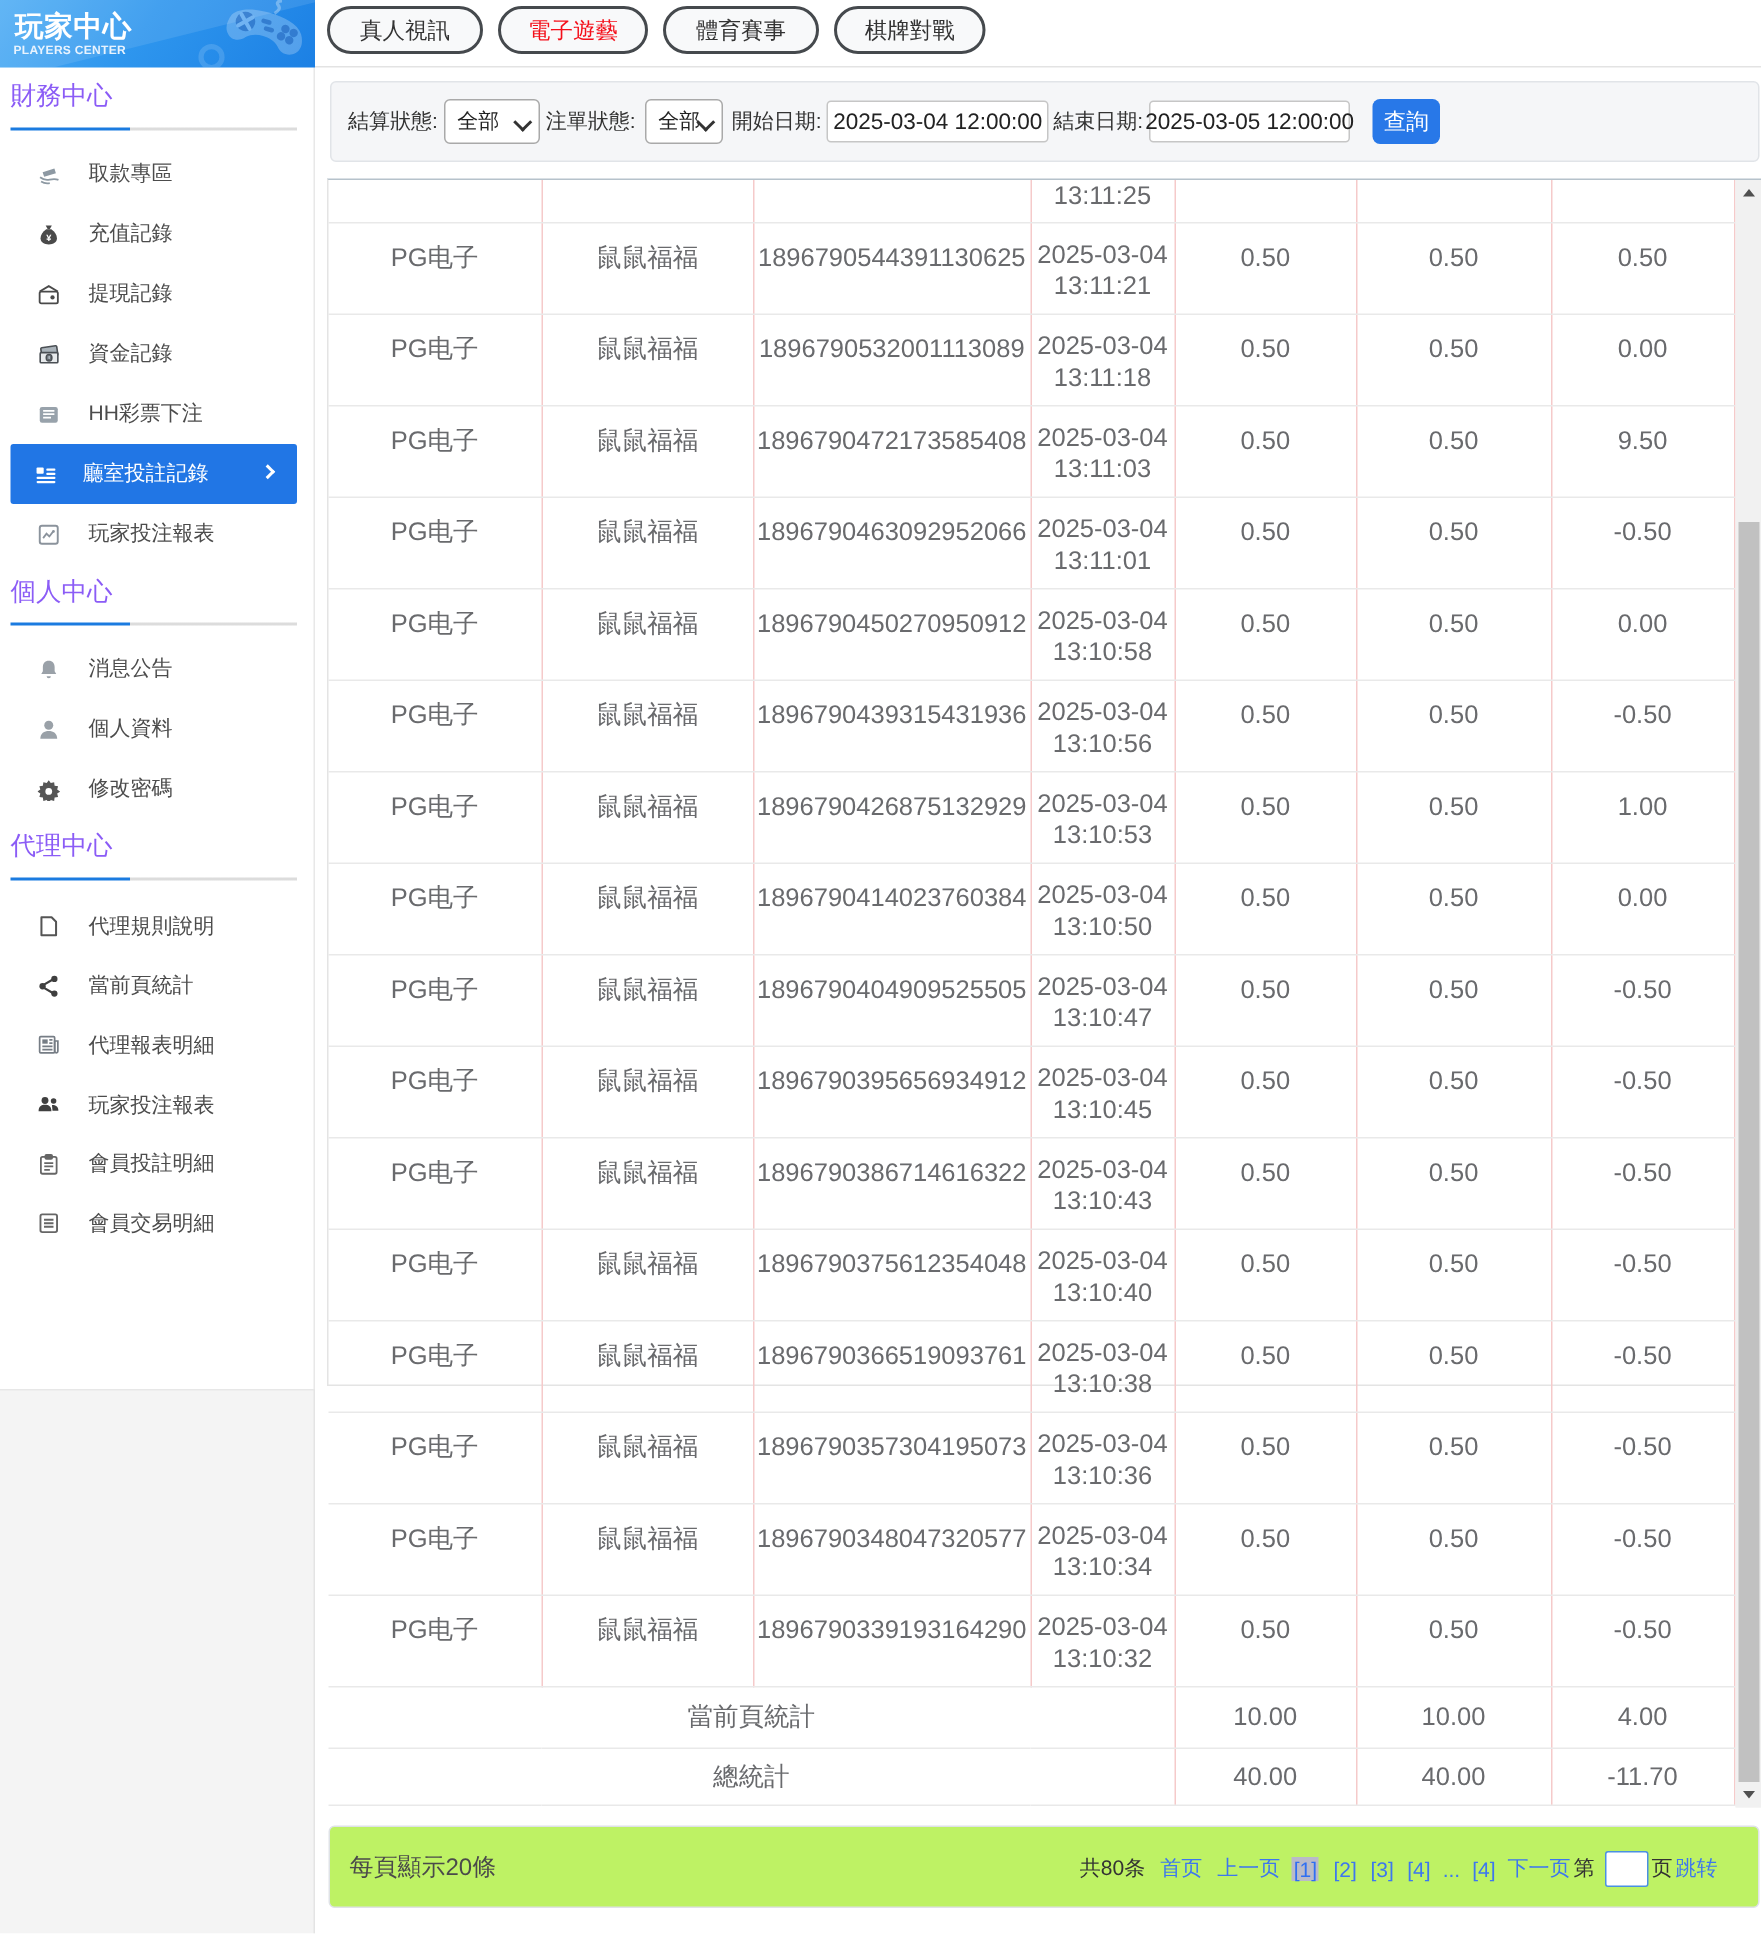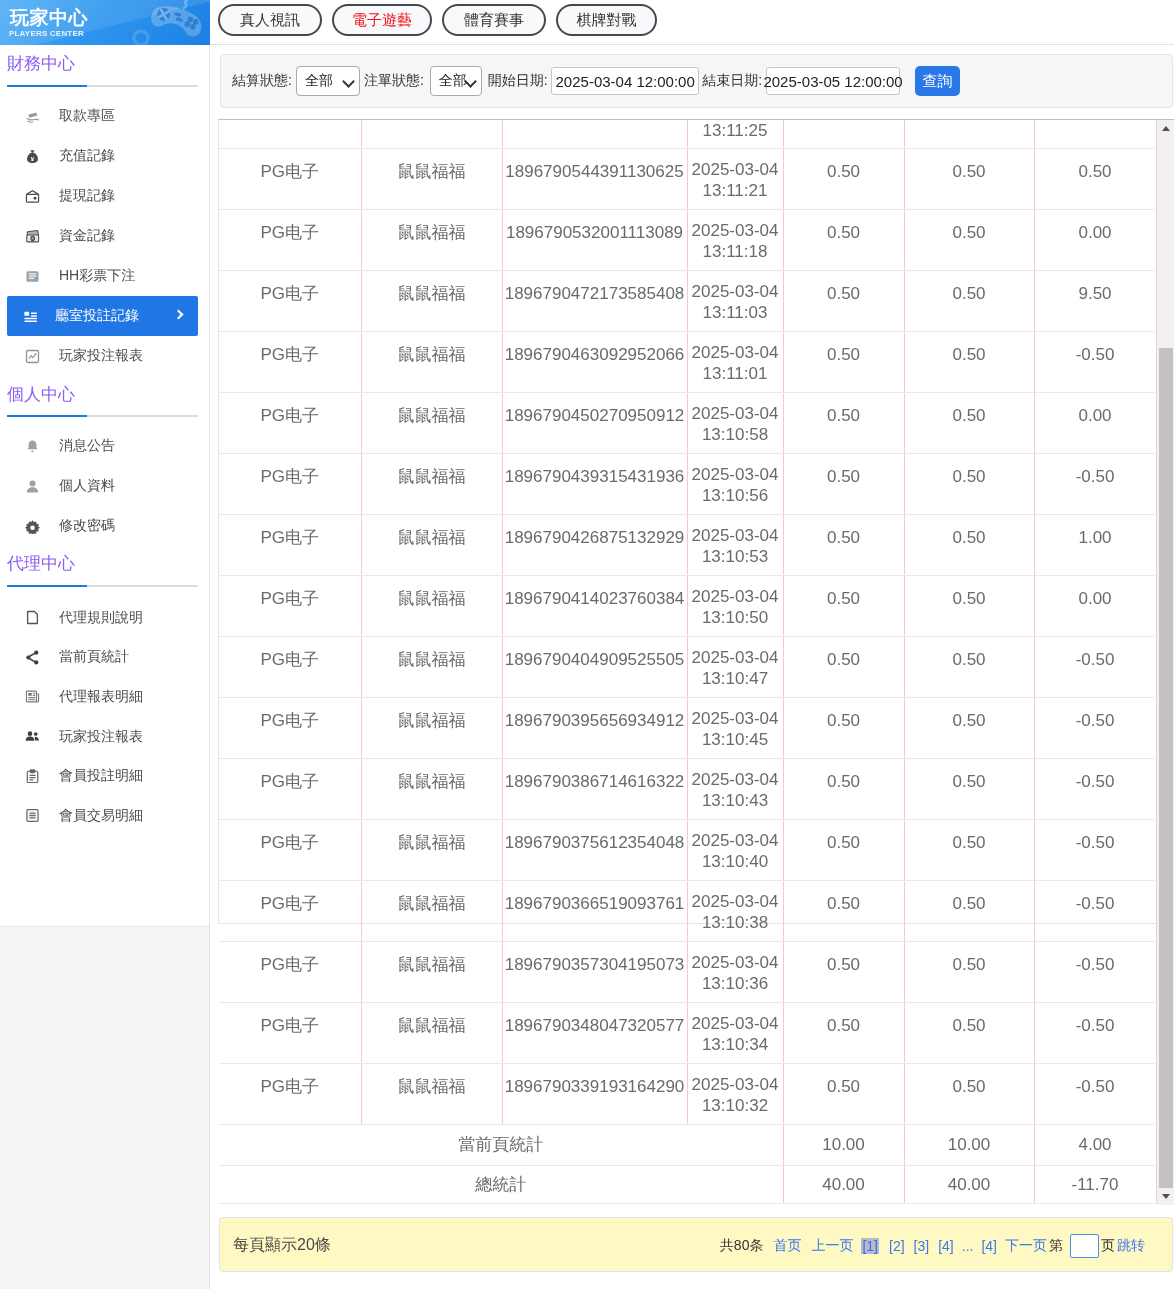--- a/index.html
+++ b/index.html
@@ -56,21 +56,21 @@
 
 #sbar { position:absolute; right:0; top:0; width:17px; height:1085px; background:#f1f1f1; }
 #sbar .btn { position:absolute; left:0; width:17px; height:17px; background:#f1f1f1; }
 #sbar .up { top:0; }
 #sbar .dn { bottom:0; }
 #sbar .tri-up { position:absolute; left:4.5px; top:6px; width:0; height:0; border-left:4px solid transparent; border-right:4px solid transparent; border-bottom:5px solid #505050; }
 #sbar .tri-dn { position:absolute; left:4.5px; top:6px; width:0; height:0; border-left:4px solid transparent; border-right:4px solid transparent; border-top:5px solid #505050; }
 #thumb { position:absolute; left:1.5px; top:228px; width:14px; height:841px; background:#c1c1c1; }
 
 
-#pager { position:absolute; left:9px; top:1217px; width:954px; height:55px; background:#fef9c3; border:1px solid #dfe2e7; border-radius:4px; font-size:14px; color:#555; }
+#pager { position:absolute; left:9px; top:1217px; width:954px; height:55px; background:#bef264; border:1px solid #dfe2e7; border-radius:4px; font-size:14px; color:#555; }
 #pager .left { position:absolute; left:13px; top:0; height:55px; display:flex; align-items:center; font-size:16px; color:#4a4a4a; }
 #pager .right { position:absolute; right:27px; top:0; height:55px; display:flex; align-items:center; color:#333; }
 #pager .right > * { margin-left:10px; white-space:nowrap; }
 #pager .g8 { margin-left:8px; } #pager .g9 { margin-left:9px; } #pager .g4 { margin-left:2px; }
 #pager a { color:#3d77ee; text-decoration:none; }
 #pager .cur { background:#b9bac9; color:#2f6ff2; padding:0 1px; }
 #pager .jumpin { width:29px; height:24px; border:1px solid #4a90e2; border-radius:2px; background:#fff; display:inline-block; }
 </style>
 </head>
 <body>

